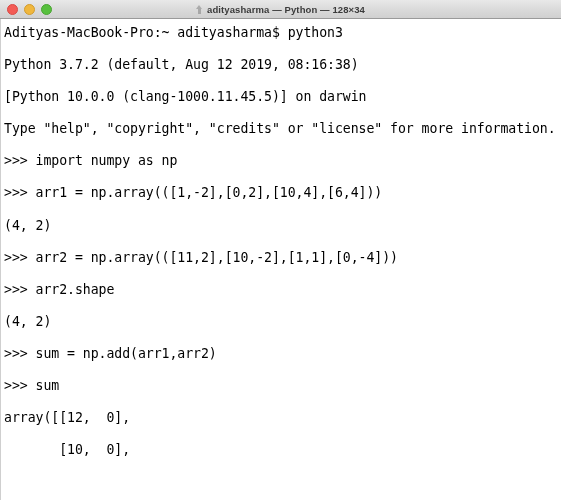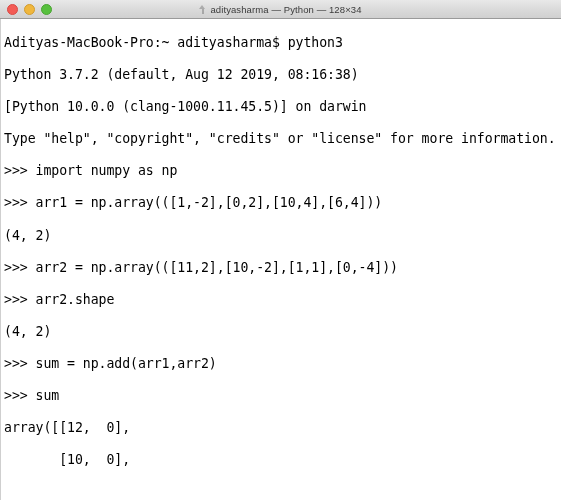--- a/index.html
+++ b/index.html
@@ -28,20 +28,21 @@
   
   .titlebar {
     position: relative;
     flex: 0 0 auto;
     height: 19px;
     background: linear-gradient(to bottom, #e8e8e8 0%, #dcdcdc 45%, #d0d0d0 100%);
     border-bottom: 1px solid #9a9a9a;
     display: flex;
     align-items: center;
     box-sizing: border-box;
+    font-weight: bold;
   }
 
   .traffic-lights {
     display: flex;
     align-items: center;
     gap: 6px;
     padding-left: 7px;
     flex: 0 0 auto;
   }
   .light {
@@ -95,21 +96,21 @@
     color: #3b3b3b;
     letter-spacing: 0.1px;
     white-space: nowrap;
   }
 
   
   .terminal {
     flex: 1 1 auto;
     background: #ffffff;
     border-left: 1px solid #cfcfcf;
-    padding: 16px 0 0 3px;
+    padding: 6px 0 0 3px;
     box-sizing: border-box;
     overflow: hidden;
   }
 
   .screen {
     margin: 0;
     padding: 0;
     font-family: "DejaVu Sans Mono", "Liberation Mono", monospace;
     font-size: 13.2px;
     line-height: 16.05px;

